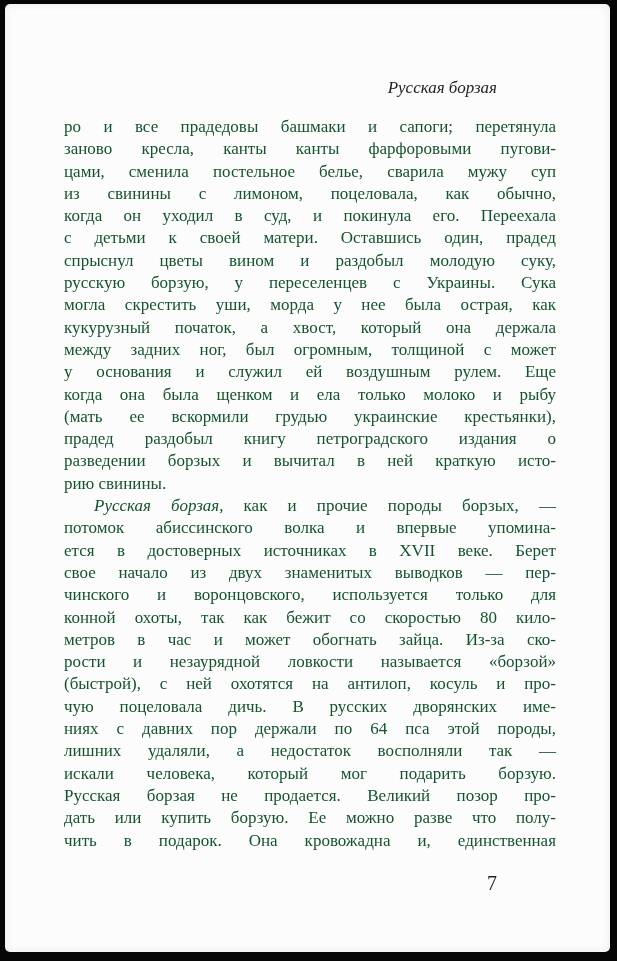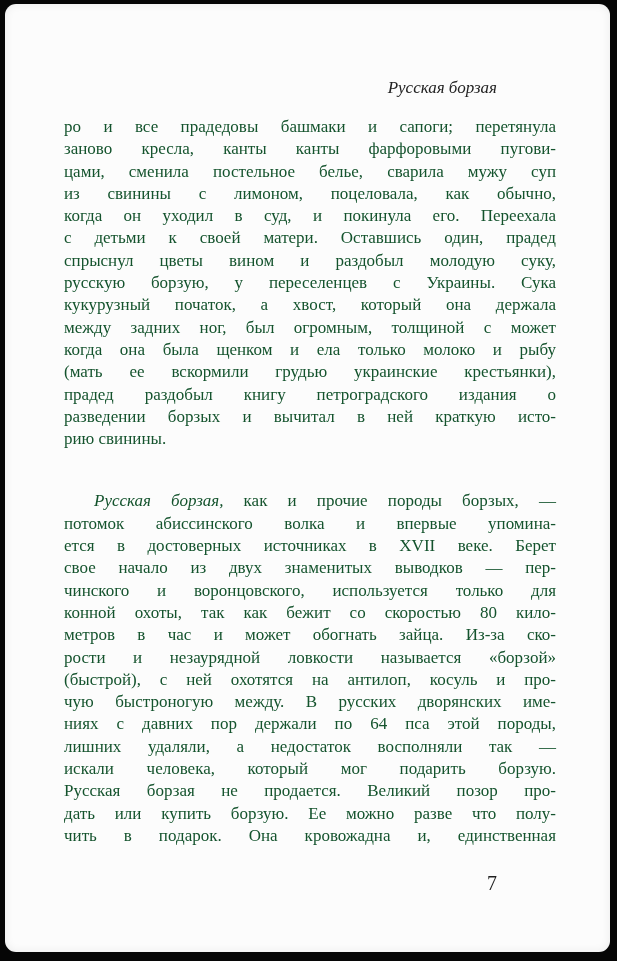--- a/index.html
+++ b/index.html
@@ -11,21 +11,21 @@
     font-family: "Liberation Serif", "DejaVu Serif", serif;
   }
   .stage {
     position: absolute; inset: 0;
     background: #060606;
   }
   .page {
     position: absolute;
     left: 5px; top: 4px; right: 7px; bottom: 9px;
     background: #fcfcfc;
-    border-radius: 11px;
+    border-radius: 5px;
     box-shadow: inset 0 0 10px rgba(0,0,0,0.07);
     text-decoration: underline;
   }
   .running-head {
     position: absolute;
     top: 74px; right: 113px;
     font-style: italic;
     font-size: 17px;
     color: #232323;
     white-space: nowrap;
@@ -41,21 +41,20 @@
   .line {
     text-align: justify;
     text-align-last: justify;
     white-space: normal;
   }
   .line.end {
     text-align-last: left;
   }
   .line.indent {
     text-indent: 30px;
-    margin-top: 40px;
   }
   .seg-italic { font-style: italic; }
   .folio {
     position: absolute;
     top: 868px; right: 113px;
     font-size: 20px;
     color: #1f1f1f;
   }
 </style>
 </head>
@@ -67,37 +66,39 @@
 
     <div class="body-text" id="body-text">
         <div class="line">ро и все прадедовы башмаки и сапоги; перетянула</div>
         <div class="line">заново кресла, канты канты фарфоровыми пугови-</div>
         <div class="line">цами, сменила постельное белье, сварила мужу суп</div>
         <div class="line">из свинины с лимоном, поцеловала, как обычно,</div>
         <div class="line">когда он уходил в суд, и покинула его. Переехала</div>
         <div class="line">с детьми к своей матери. Оставшись один, прадед</div>
         <div class="line">спрыснул цветы вином и раздобыл молодую суку,</div>
         <div class="line">русскую борзую, у переселенцев с Украины. Сука</div>
+        <div class="line">могла скрестить уши, морда у нее была острая, как</div>
         <div class="line">кукурузный початок, а хвост, который она держала</div>
         <div class="line">между задних ног, был огромным, толщиной с может</div>
+        <div class="line">у основания и служил ей воздушным рулем. Еще</div>
         <div class="line">когда она была щенком и ела только молоко и рыбу</div>
         <div class="line">(мать ее вскормили грудью украинские крестьянки),</div>
         <div class="line">прадед раздобыл книгу петроградского издания о</div>
         <div class="line">разведении борзых и вычитал в ней краткую исто-</div>
         <div class="line end">рию свинины.</div>
         <div class="line indent"><span class="seg-italic">Русская борзая,</span><span> как и прочие породы борзых, —</span></div>
         <div class="line">потомок абиссинского волка и впервые упомина-</div>
         <div class="line">ется в достоверных источниках в XVII веке. Берет</div>
         <div class="line">свое начало из двух знаменитых выводков — пер-</div>
         <div class="line">чинского и воронцовского, используется только для</div>
         <div class="line">конной охоты, так как бежит со скоростью 80 кило-</div>
         <div class="line">метров в час и может обогнать зайца. Из-за ско-</div>
         <div class="line">рости и незаурядной ловкости называется «борзой»</div>
         <div class="line">(быстрой), с ней охотятся на антилоп, косуль и про-</div>
-        <div class="line">чую быстроногую между. В русских дворянских име-</div>
+        <div class="line">чую поцеловала дичь. В русских дворянских име-</div>
         <div class="line">ниях с давних пор держали по 64 пса этой породы,</div>
         <div class="line">лишних удаляли, а недостаток восполняли так —</div>
         <div class="line">искали человека, который мог подарить борзую.</div>
         <div class="line">Русская борзая не продается. Великий позор про-</div>
         <div class="line">дать или купить борзую. Ее можно разве что полу-</div>
         <div class="line">чить в подарок. Она кровожадна и, единственная</div>
       </div>
 
     <div class="folio">7</div>
   </div>

